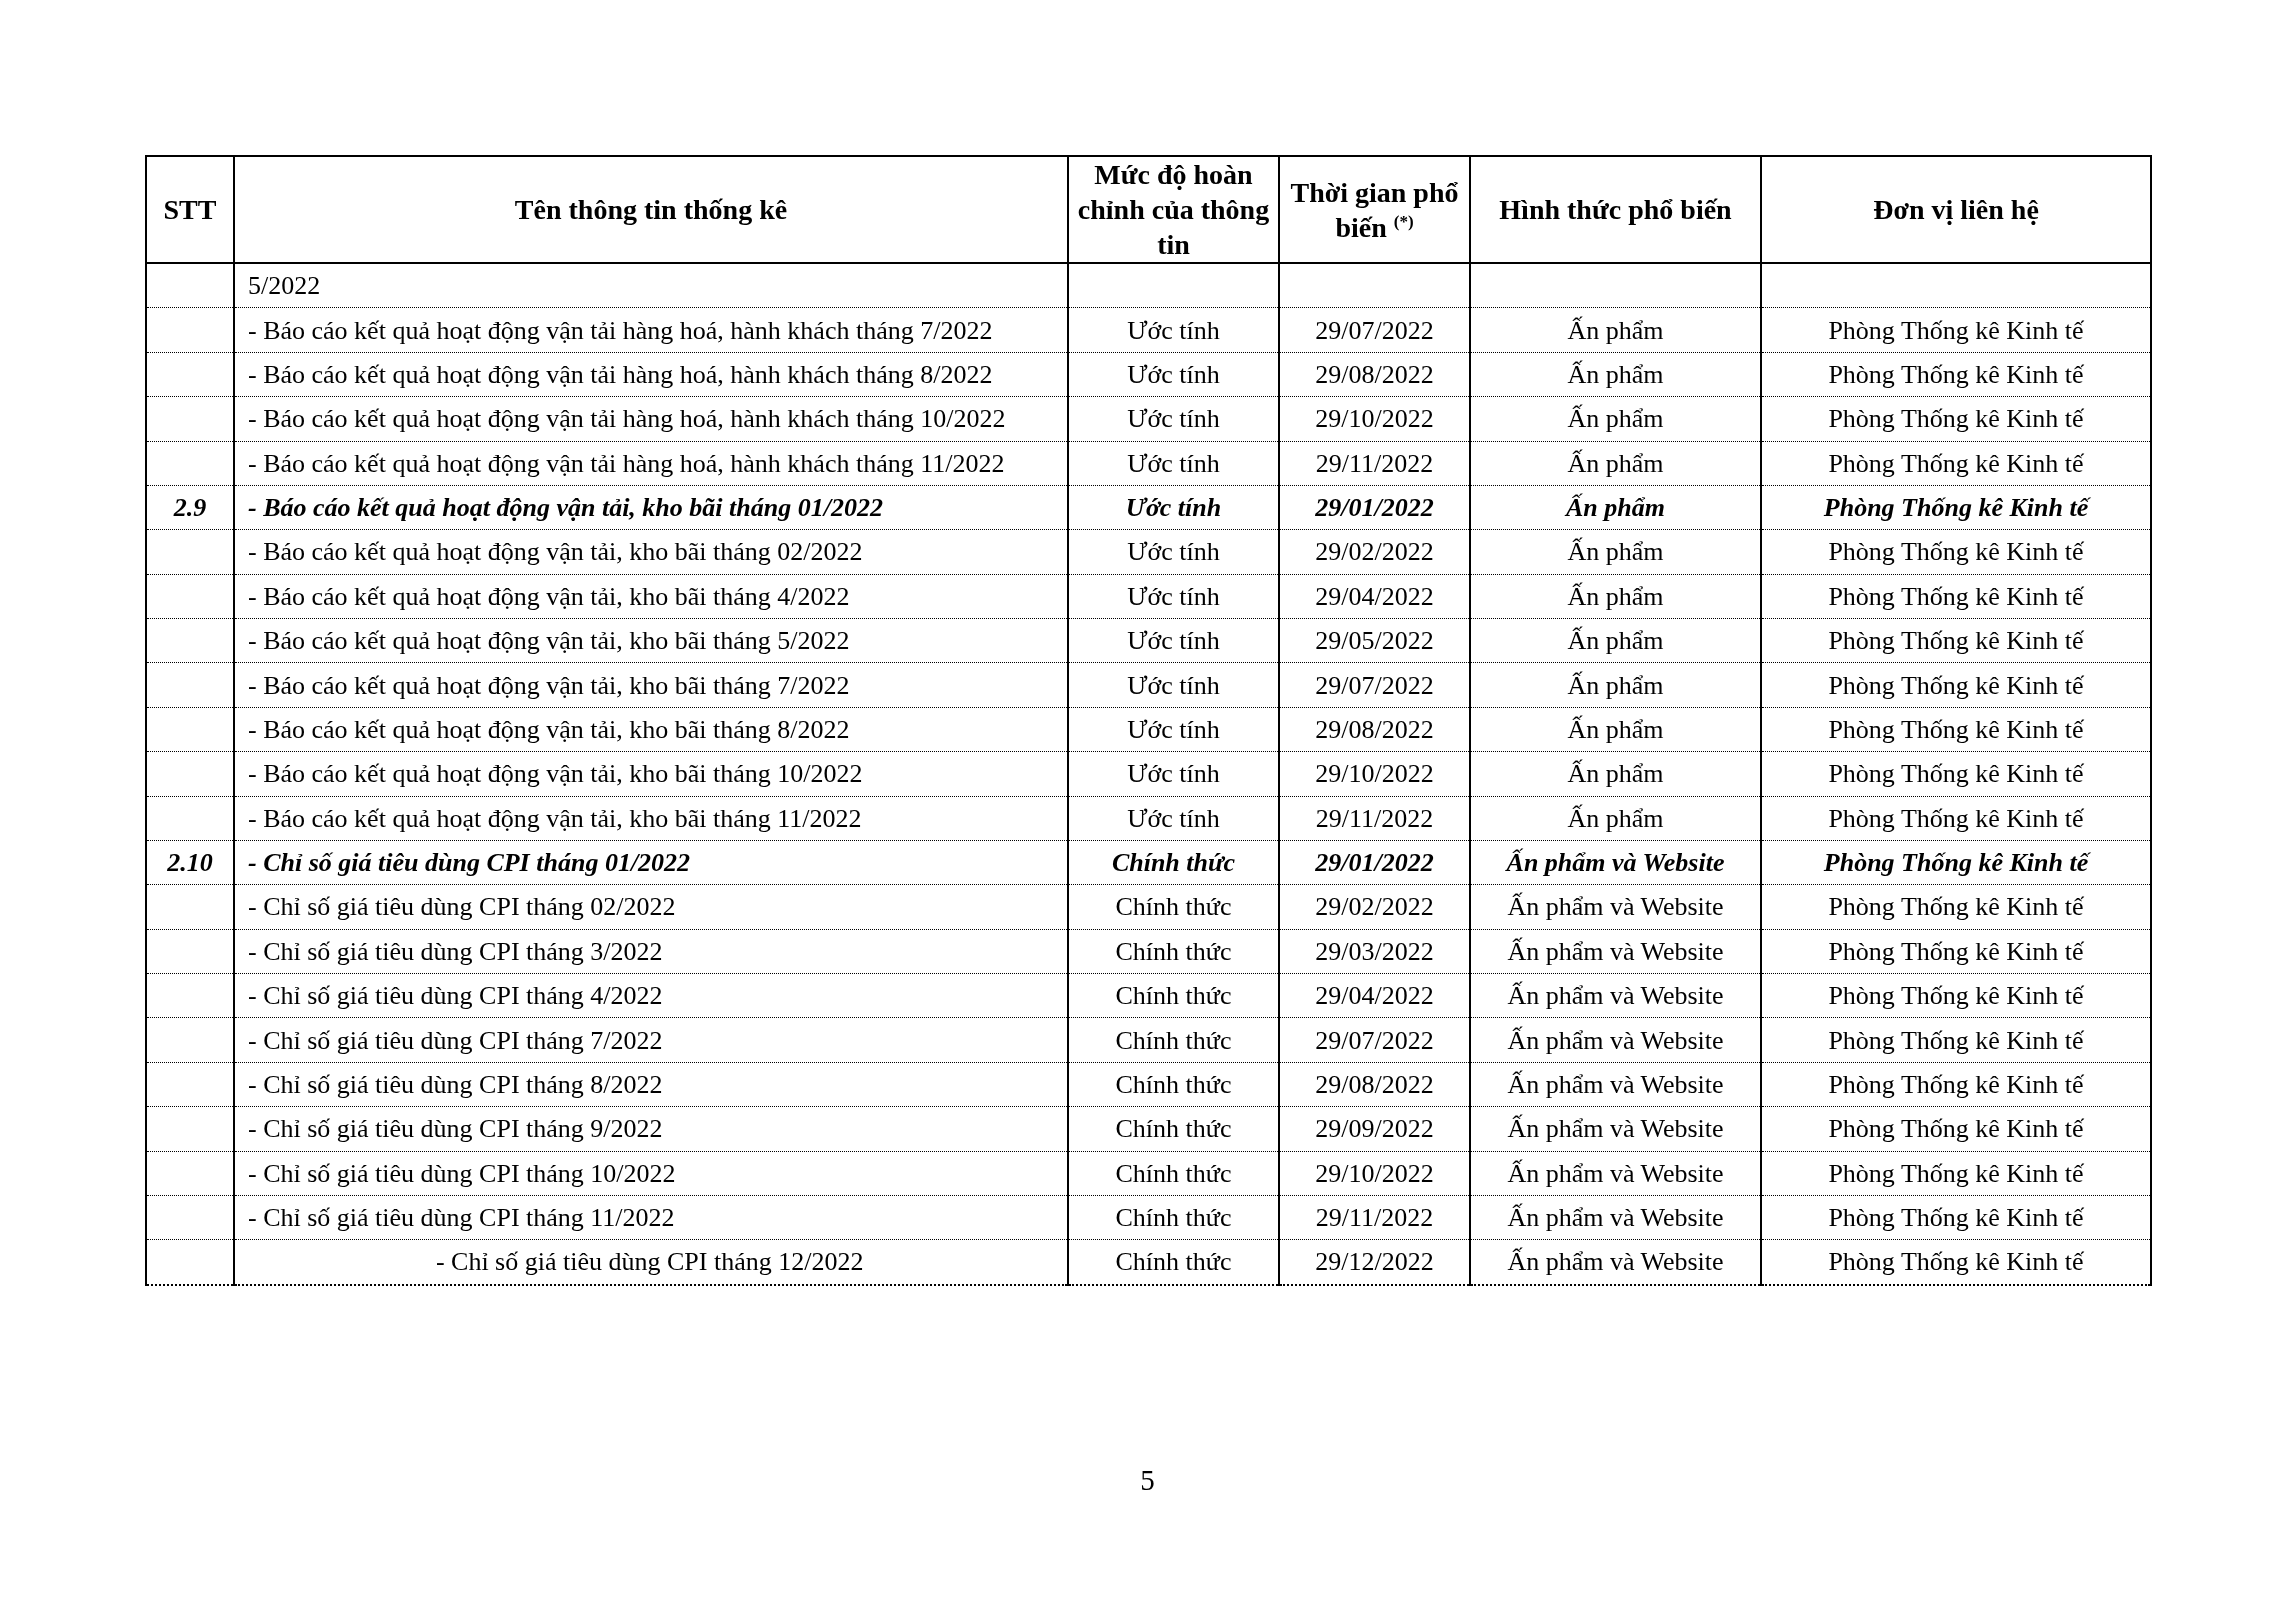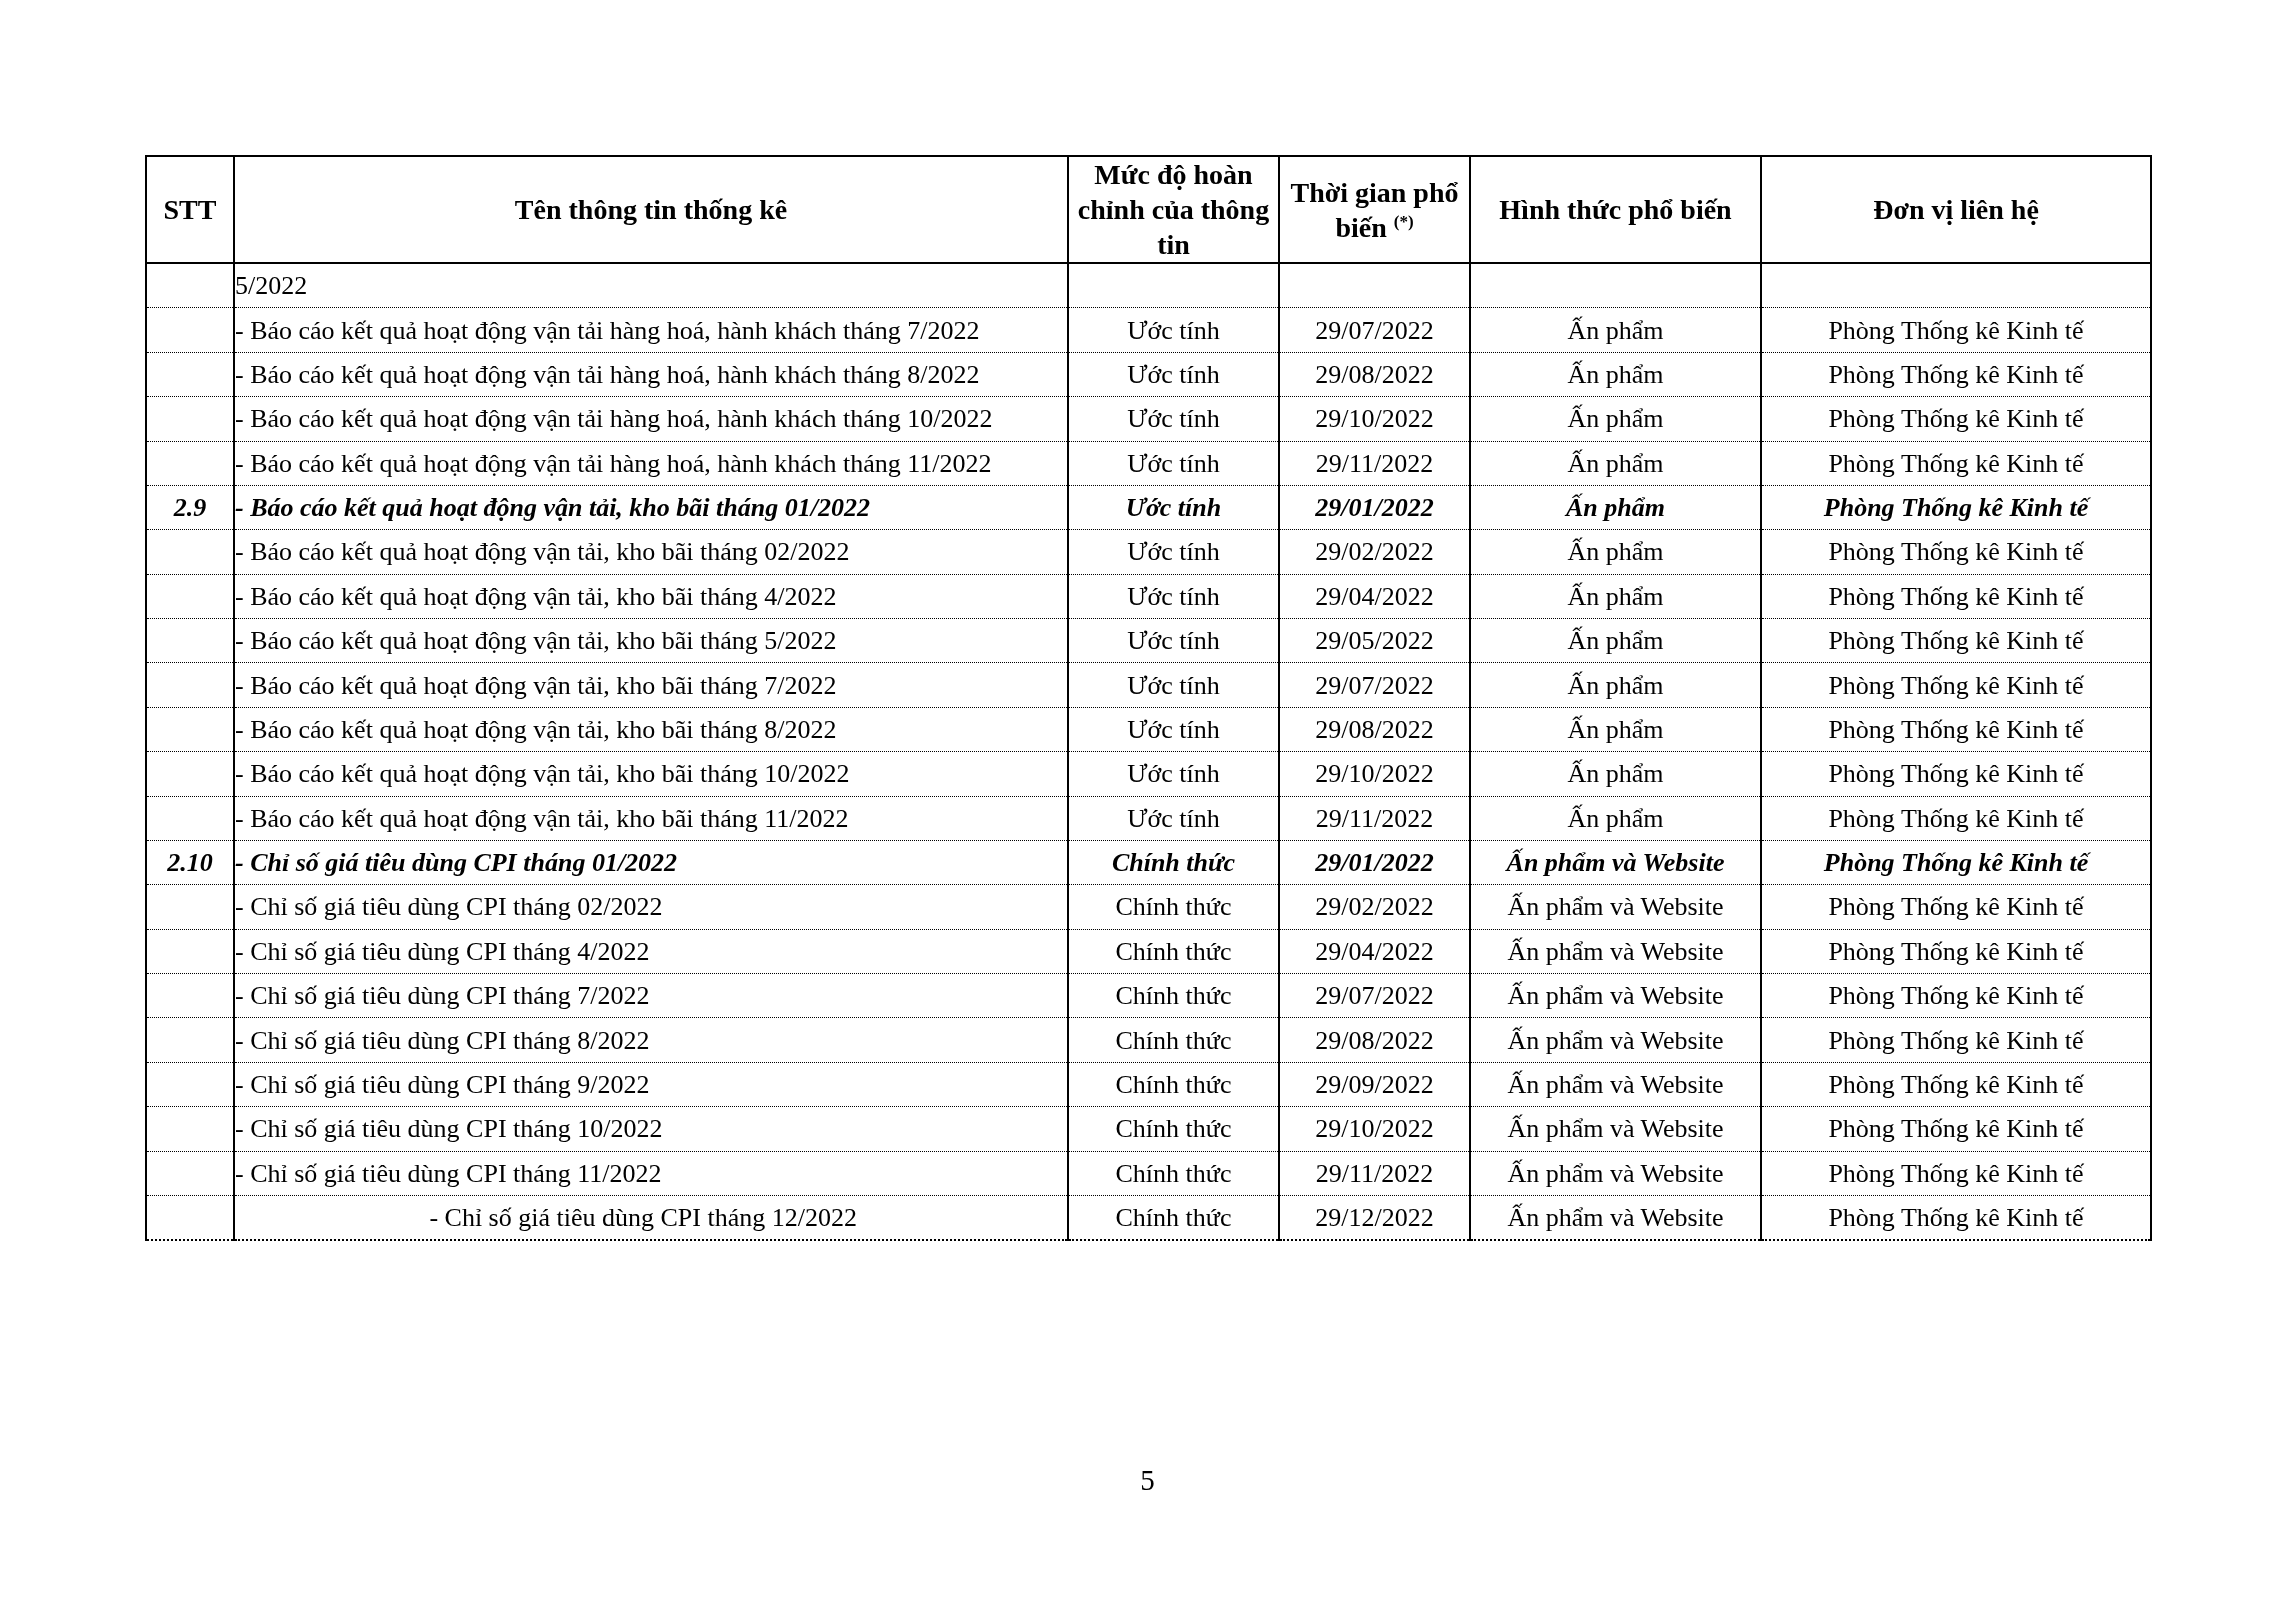--- a/index.html
+++ b/index.html
@@ -32,21 +32,21 @@
     height:42px;
     text-align:center;vertical-align:middle;
     border-left:2px solid #000;border-right:2px solid #000;
     border-bottom:1.3px dotted #000;
     padding:0.7px 5.2px;
     background:#fff;
     overflow:hidden;
   }
   td.name{
     text-align:left;
-    padding-left:0;padding-right:15.7px;
+    padding-left:13px;padding-right:15.7px;
   }
   tr.em td{font-weight:bold;font-style:italic;}
   tbody tr:last-child td{border-bottom:2px dotted #000;text-align:center;}
   sup.star{font-size:17px;line-height:0;vertical-align:super;}
   .pagenum{
     position:absolute;left:0;top:1464px;width:2295px;
     text-align:center;
     font-size:29px;
   }
 </style>
@@ -203,20 +203,28 @@
         <tr>
           <td></td>
           <td class="name">- Chỉ số giá tiêu dùng CPI tháng 02/2022</td>
           <td>Chính thức</td>
           <td>29/02/2022</td>
           <td>Ấn phẩm và Website</td>
           <td>Phòng Thống kê Kinh tế</td>
         </tr>
         <tr>
           <td></td>
+          <td class="name">- Chỉ số giá tiêu dùng CPI tháng 3/2022</td>
+          <td>Chính thức</td>
+          <td>29/03/2022</td>
+          <td>Ấn phẩm và Website</td>
+          <td>Phòng Thống kê Kinh tế</td>
+        </tr>
+        <tr>
+          <td></td>
           <td class="name">- Chỉ số giá tiêu dùng CPI tháng 4/2022</td>
           <td>Chính thức</td>
           <td>29/04/2022</td>
           <td>Ấn phẩm và Website</td>
           <td>Phòng Thống kê Kinh tế</td>
         </tr>
         <tr>
           <td></td>
           <td class="name">- Chỉ số giá tiêu dùng CPI tháng 7/2022</td>
           <td>Chính thức</td>

